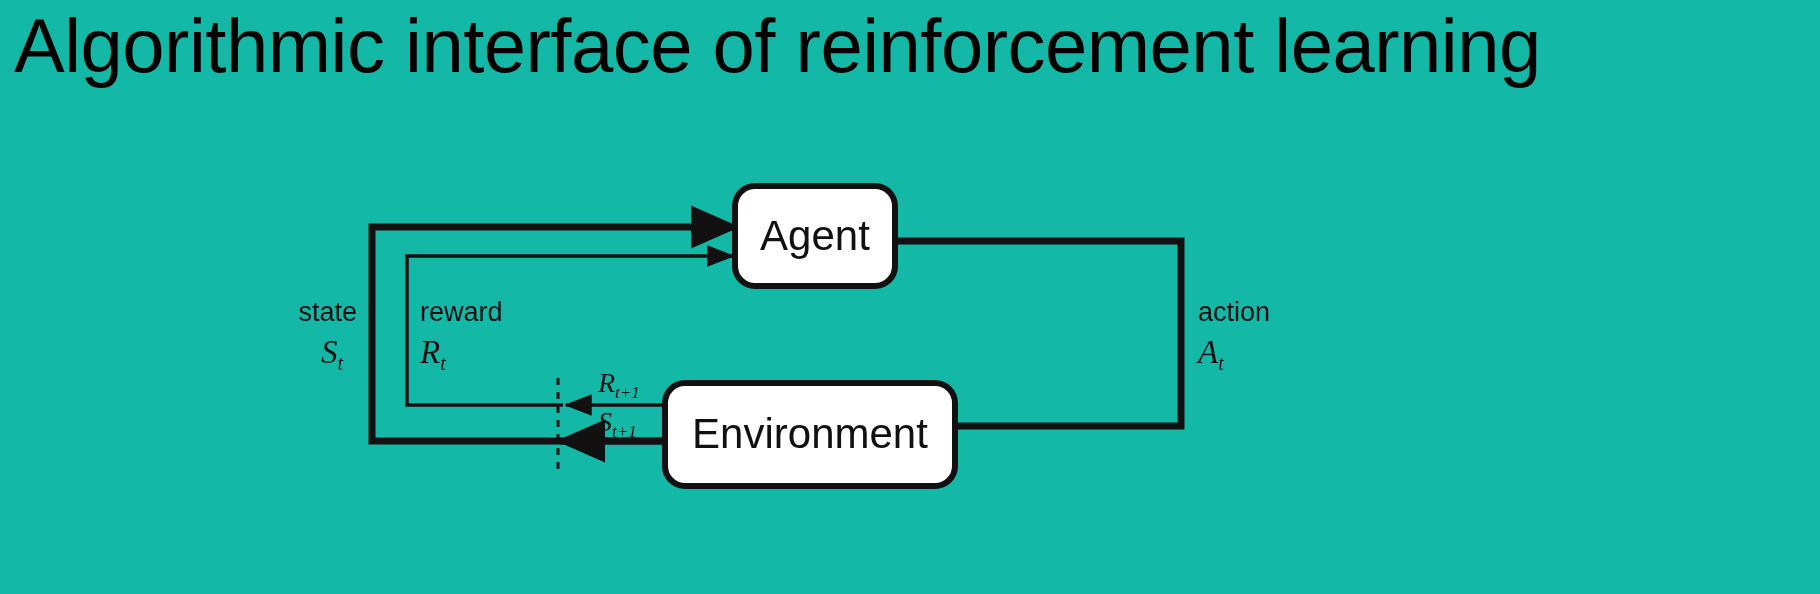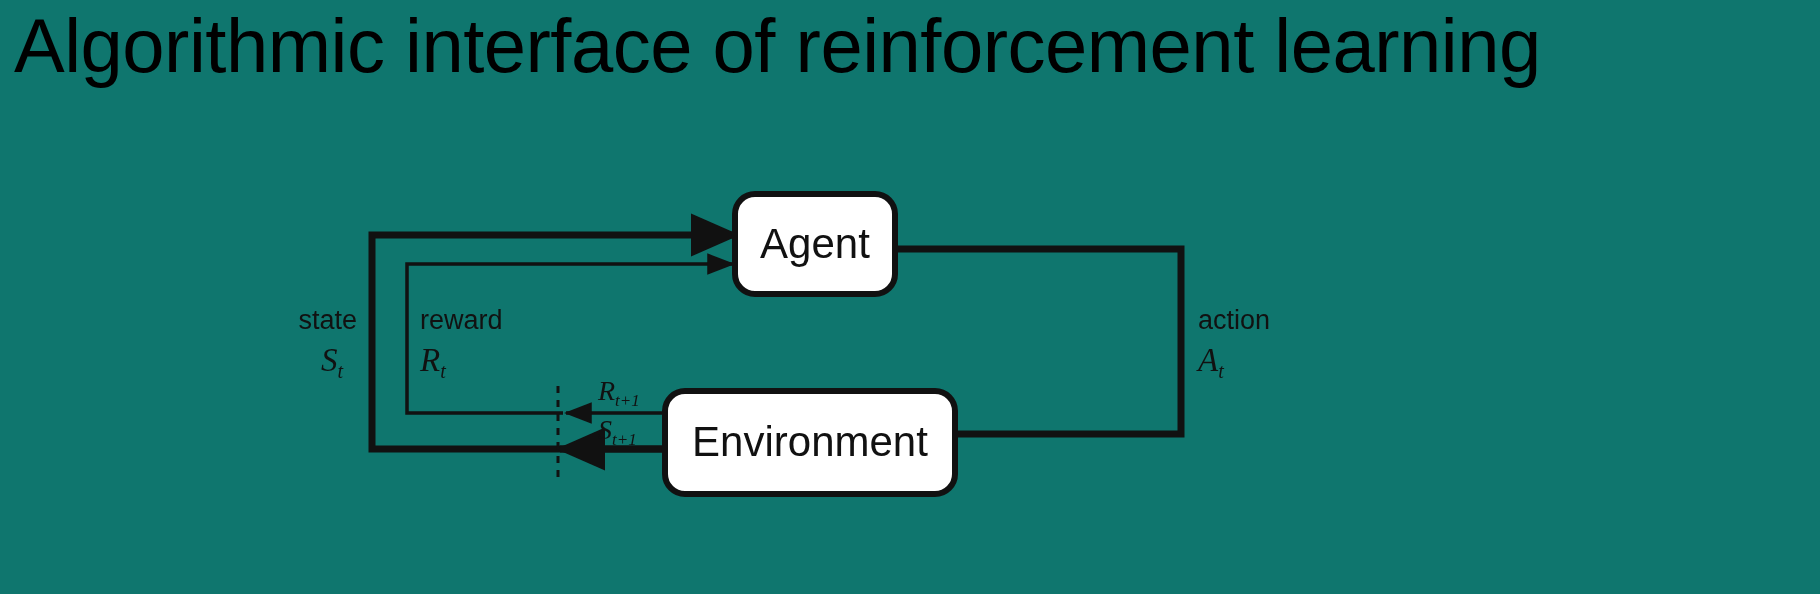--- a/index.html
+++ b/index.html
@@ -5,21 +5,21 @@
 <style>
   html, body {
     margin: 0;
     padding: 0;
     background: #ffffff;
   }
   #slide {
     position: relative;
     width: 1820px;
     height: 594px;
-    background: #0f766e;
+    background: #14b8a6;
     overflow: hidden;
     font-family: "Liberation Sans", sans-serif;
   }
 
   
   #slide-title {
     position: absolute;
     left: 14px;
     top: 6px;
     width: 1800px;
@@ -29,21 +29,21 @@
     line-height: 1.05;
     color: #000000;
     white-space: nowrap;
     letter-spacing: -0.5px;
   }
 
   
   #diagram {
     position: absolute;
     left: 0;
-    top: 136px;
+    top: 128px;
     width: 1820px;
     height: 454px;
   }
   #diagram-svg {
     position: absolute;
     left: 0;
     top: 0;
     width: 1820px;
     height: 454px;
     display: block;

